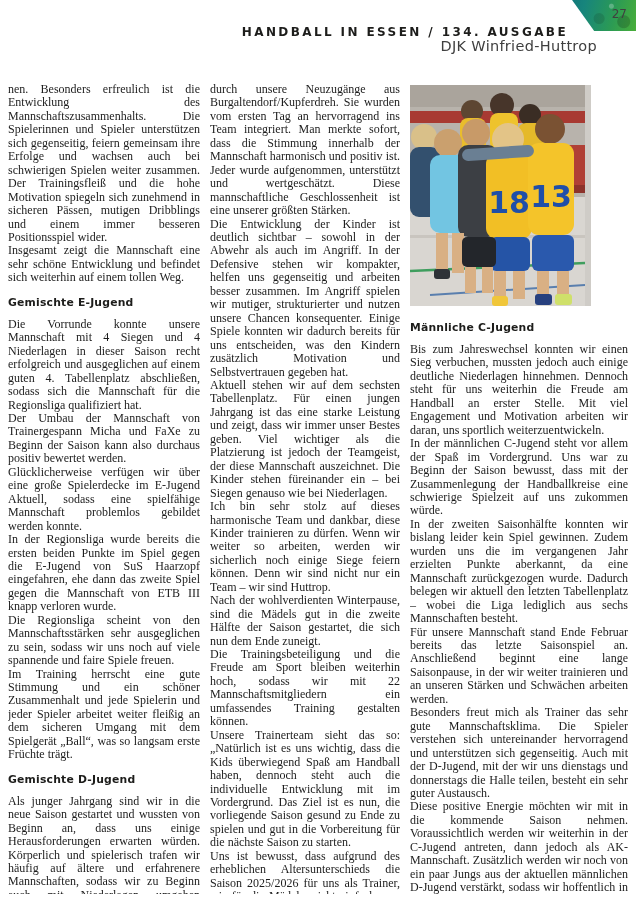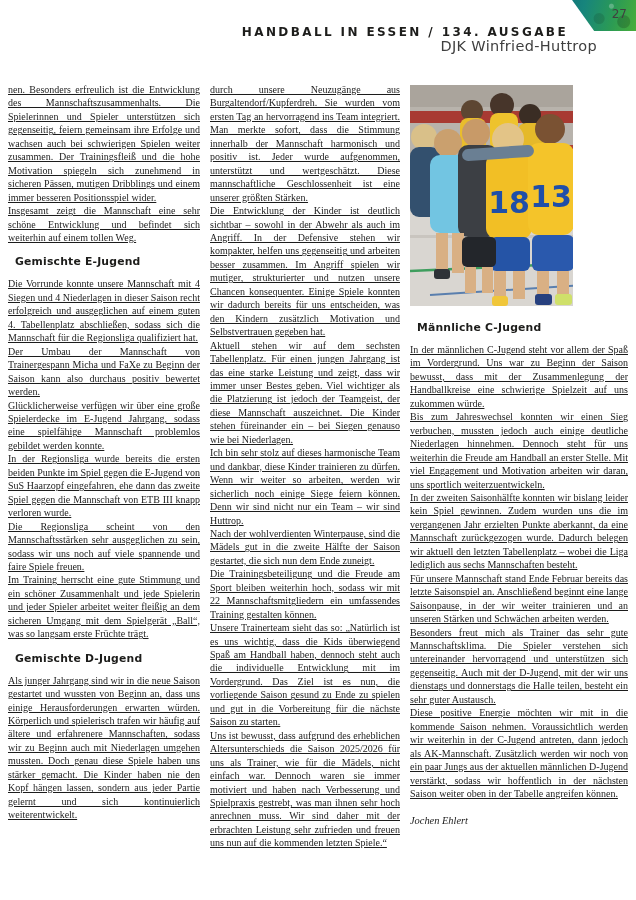--- a/index.html
+++ b/index.html
@@ -21,49 +21,49 @@
                      radial-gradient(circle at 55% 60%, rgba(0,0,0,.12) 0 5px, transparent 6px);}
   .corner-num{position:absolute;top:7px;right:9px;font-family:"DejaVu Sans", sans-serif;
           font-size:12px;font-weight:normal;color:#404040;z-index:2;}
 
   
   .content{position:absolute;top:83px;left:8px;right:8px;bottom:6px;display:flex;gap:10px;overflow:hidden;}
   .col{overflow:hidden;}
   .col1{width:192px;flex:none;}
   .col2{width:190px;flex:none;}
   .col3{flex:1;}
-  .col p.paragraph{margin:0;font-size:10px;line-height:13.45px;text-align:justify;
-        hyphens:auto;text-decoration:underline;-webkit-hyphens:auto;}
-  .col h3.heading{margin:11px 0 9px 7px;font-family:"DejaVu Sans", sans-serif;
+  .col p.paragraph{margin:0;font-size:12px;line-height:13.45px;text-align:justify;
+        hyphens:auto;-webkit-hyphens:auto;}
+  .col h3.heading{margin:11px 0 9px 0;font-family:"DejaVu Sans", sans-serif;
         font-size:10.8px;font-weight:bold;color:#1d1d1b;letter-spacing:.2px;}
   .col1 h3.heading:first-child, .col p.paragraph:first-child{margin-top:0;}
   .col p.signature{margin:15px 0 0 0;font-size:10.4px;font-style:italic;}
 
   
-  .photo{width:163px;height:221px;margin:2px 0 15px 0;position:relative;overflow:hidden;background:#cfccc7;}
+  .photo{width:181px;height:221px;margin:2px 0 15px 0;position:relative;overflow:hidden;background:#cfccc7;}
   .photo svg{display:block;}
 </style>
 </head>
 <body>
 
 <div class="page">
 
   <div class="kicker">HANDBALL IN ESSEN / 134. AUSGABE</div>
   <div class="subtitle">DJK Winfried-Huttrop</div>
   <div class="corner"></div>
   <div class="corner-num">27</div>
 
   <div class="content">
     <div class="col col1">
         <p class="paragraph">nen. Besonders erfreulich ist die Entwicklung des Mannschaftszusammenhalts. Die Spielerinnen und Spieler unterstützen sich gegenseitig, feiern gemeinsam ihre Erfolge und wachsen auch bei schwierigen Spielen weiter zusammen. Der Trainingsfleiß und die hohe Motivation spiegeln sich zunehmend in sicheren Pässen, mutigen Dribblings und einem immer besseren Positionsspiel wider.</p>
         <p class="paragraph">Insgesamt zeigt die Mannschaft eine sehr schöne Entwicklung und befindet sich weiterhin auf einem tollen Weg.</p>
         <h3 class="heading">Gemischte E-Jugend</h3>
         <p class="paragraph">Die Vorrunde konnte unsere Mannschaft mit 4 Siegen und 4 Niederlagen in dieser Saison recht erfolgreich und ausgeglichen auf einem guten 4. Tabellenplatz abschließen, sodass sich die Mannschaft für die Regionsliga qualifiziert hat.</p>
         <p class="paragraph">Der Umbau der Mannschaft von Trainergespann Micha und FaXe zu Beginn der Saison kann also durchaus positiv bewertet werden.</p>
-        <p class="paragraph">Glücklicherweise verfügen wir über eine große Spielerdecke im E-Jugend Jahrgang, sodass eine spielfähige Mannschaft problemlos gebildet werden konnte.</p>
+        <p class="paragraph">Glücklicherweise verfügen wir über eine große Spielerdecke im E-Jugend Aktuell, sodass eine spielfähige Mannschaft problemlos gebildet werden konnte.</p>
         <p class="paragraph">In der Regionsliga wurde bereits die ersten beiden Punkte im Spiel gegen die E-Jugend von SuS Haarzopf eingefahren, ehe dann das zweite Spiel gegen die Mannschaft von ETB III knapp verloren wurde.</p>
         <p class="paragraph">Die Regionsliga scheint von den Mannschaftsstärken sehr ausgeglichen zu sein, sodass wir uns noch auf viele spannende und faire Spiele freuen.</p>
         <p class="paragraph">Im Training herrscht eine gute Stimmung und ein schöner Zusammenhalt und jede Spielerin und jeder Spieler arbeitet weiter fleißig an dem sicheren Umgang mit dem Spielgerät „Ball“, was so langsam erste Früchte trägt.</p>
         <h3 class="heading">Gemischte D-Jugend</h3>
         <p class="paragraph">Als junger Jahrgang sind wir in die neue Saison gestartet und wussten von Beginn an, dass uns einige Herausforderungen erwarten würden. Körperlich und spielerisch trafen wir häufig auf ältere und erfahrenere Mannschaften, sodass wir zu Beginn auch mit Niederlagen umgehen mussten. Doch genau diese Spiele haben uns stärker gemacht. Die Kinder haben nie den Kopf hängen lassen, sondern aus jeder Partie gelernt und sich kontinuierlich weiterentwickelt.</p>
       </div>
     <div class="col col2">
         <p class="paragraph">durch unsere Neuzugänge aus Burgaltendorf/Kupferdreh. Sie wurden vom ersten Tag an hervorragend ins Team integriert. Man merkte sofort, dass die Stimmung innerhalb der Mannschaft harmonisch und positiv ist. Jeder wurde aufgenommen, unterstützt und wertgeschätzt. Diese mannschaftliche Geschlossenheit ist eine unserer größten Stärken.</p>
         <p class="paragraph">Die Entwicklung der Kinder ist deutlich sichtbar – sowohl in der Abwehr als auch im Angriff. In der Defensive stehen wir kompakter, helfen uns gegenseitig und arbeiten besser zusammen. Im Angriff spielen wir mutiger, strukturierter und nutzen unsere Chancen konsequenter. Einige Spiele konnten wir dadurch bereits für uns entscheiden, was den Kindern zusätzlich Motivation und Selbstvertrauen gegeben hat.</p>
         <p class="paragraph">Aktuell stehen wir auf dem sechsten Tabellenplatz. Für einen jungen Jahrgang ist das eine starke Leistung und zeigt, dass wir immer unser Bestes geben. Viel wichtiger als die Platzierung ist jedoch der Teamgeist, der diese Mannschaft auszeichnet. Die Kinder stehen füreinander ein – bei Siegen genauso wie bei Niederlagen.</p>
@@ -126,22 +126,22 @@
           <rect x="26" y="148" width="12" height="40" fill="#d9b084"></rect>
           <rect x="42" y="148" width="12" height="40" fill="#d9b084"></rect>
           <rect x="24" y="184" width="16" height="10" rx="3" fill="#2e3237"></rect>
           <rect x="52" y="152" width="34" height="30" rx="5" fill="#23262b"></rect>
           <rect x="55" y="182" width="11" height="26" fill="#d9b084"></rect>
           <rect x="72" y="182" width="11" height="26" fill="#d9b084"></rect>
         </svg>
       </div>
       <div>
           <h3 class="heading">Männliche C-Jugend</h3>
+          <p class="paragraph">Bis zum Jahreswechsel konnten wir einen Sieg verbuchen, mussten jedoch auch einige deutliche Niederlagen hinnehmen. Dennoch steht für uns weiterhin die Freude am Handball an erster Stelle. Mit viel Engagement und Motivation arbeiten wir daran, uns sportlich weiterzuentwickeln.</p>
           <p class="paragraph">In der männlichen C-Jugend steht vor allem der Spaß im Vordergrund. Uns war zu Beginn der Saison bewusst, dass mit der Zusammenlegung der Handballkreise eine schwierige Spielzeit auf uns zukommen würde.</p>
-          <p class="paragraph">Bis zum Jahreswechsel konnten wir einen Sieg verbuchen, mussten jedoch auch einige deutliche Niederlagen hinnehmen. Dennoch steht für uns weiterhin die Freude am Handball an erster Stelle. Mit viel Engagement und Motivation arbeiten wir daran, uns sportlich weiterzuentwickeln.</p>
           <p class="paragraph">In der zweiten Saisonhälfte konnten wir bislang leider kein Spiel gewinnen. Zudem wurden uns die im vergangenen Jahr erzielten Punkte aberkannt, da eine Mannschaft zurückgezogen wurde. Dadurch belegen wir aktuell den letzten Tabellenplatz – wobei die Liga lediglich aus sechs Mannschaften besteht.</p>
           <p class="paragraph">Für unsere Mannschaft stand Ende Februar bereits das letzte Saisonspiel an. Anschließend beginnt eine lange Saisonpause, in der wir weiter trainieren und an unseren Stärken und Schwächen arbeiten werden.</p>
           <p class="paragraph">Besonders freut mich als Trainer das sehr gute Mannschaftsklima. Die Spieler verstehen sich untereinander hervorragend und unterstützen sich gegenseitig. Auch mit der D-Jugend, mit der wir uns dienstags und donnerstags die Halle teilen, besteht ein sehr guter Austausch.</p>
           <p class="paragraph">Diese positive Energie möchten wir mit in die kommende Saison nehmen. Voraussichtlich werden wir weiterhin in der C-Jugend antreten, dann jedoch als AK-Mannschaft. Zusätzlich werden wir noch von ein paar Jungs aus der aktuellen männlichen D-Jugend verstärkt, sodass wir hoffentlich in der nächsten Saison weiter oben in der Tabelle angreifen können.</p>
           <p class="signature">Jochen Ehlert</p>
         </div>
     </div>
   </div>
 </div>
 

